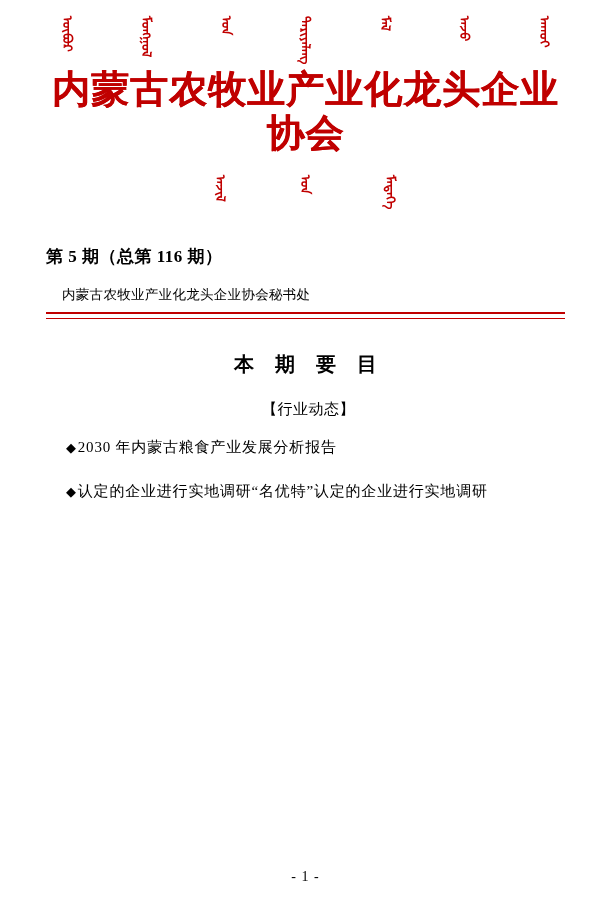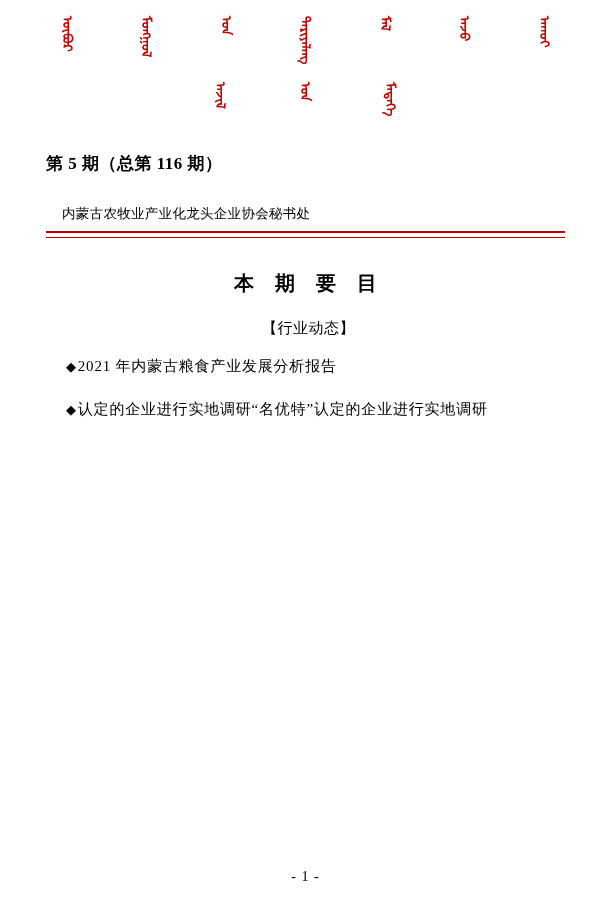--- a/index.html
+++ b/index.html
@@ -97,21 +97,21 @@
     margin-top: 24px;
     font-family: "Liberation Serif", "DejaVu Serif", serif;
   }
 
   
   .publisher-row {
     display: flex;
     justify-content: space-between;
     align-items: baseline;
     font-size: 13.5px;
-    margin-top: 30px;
+    margin-top: 18px;
     padding: 0 16px 0 16px;
     letter-spacing: 0.3px;
   }
   .publisher-date {
     padding-right: 18px;
   }
 
   
   .red-rule {
     margin-top: 8px;
@@ -177,20 +177,21 @@
   <div class="mongolian-band">
     <span class="mong-glyph">ᠥᠪᠥᠷ</span>
     <span class="mong-glyph">ᠮᠣᠩᠭᠣᠯ</span>
     <span class="mong-glyph">ᠤᠨ</span>
     <span class="mong-glyph">ᠲᠠᠷᠢᠶᠠᠯᠠᠩ</span>
     <span class="mong-glyph">ᠮᠠᠯ</span>
     <span class="mong-glyph">ᠠᠵᠤ</span>
     <span class="mong-glyph">ᠠᠬᠤᠢ</span>
   </div>
 
+  <div class="masthead">内蒙古农牧业产业化龙头企业协会</div>
 
   <div class="mongolian-band-2">
     <span class="mong-glyph-2">ᠠᠵᠢᠯ</span>
     <span class="mong-glyph-2">ᠤᠨ</span>
     <span class="mong-glyph-2">ᠮᠡᠳᠡᠭᠡ</span>
   </div>
 
 
   <div class="issue-line">第 5 期（总第 116 期）</div>
 
@@ -198,21 +199,21 @@
     <span>内蒙古农牧业产业化龙头企业协会秘书处</span>
   </div>
 
   <div class="red-rule"></div>
 
   <div class="contents-heading">本 期 要 目</div>
 
   <div class="contents">
     <div class="section-title">【行业动态】</div>
     <div class="entry">
-      <span class="bullet">◆</span><span>2021 年内蒙古粮食产业发展分析报告</span>
+      <span class="bullet">◆</span><span>2030 年内蒙古粮食产业发展分析报告</span>
     </div>
 
     <div class="entry">
       <span class="bullet">◆</span><span>认定的企业进行实地调研“名优特”认定的企业进行实地调研</span>
     </div>
 
     <div class="spacer-block"></div>
   </div>
 
   <div class="footer">- 1 -</div>

